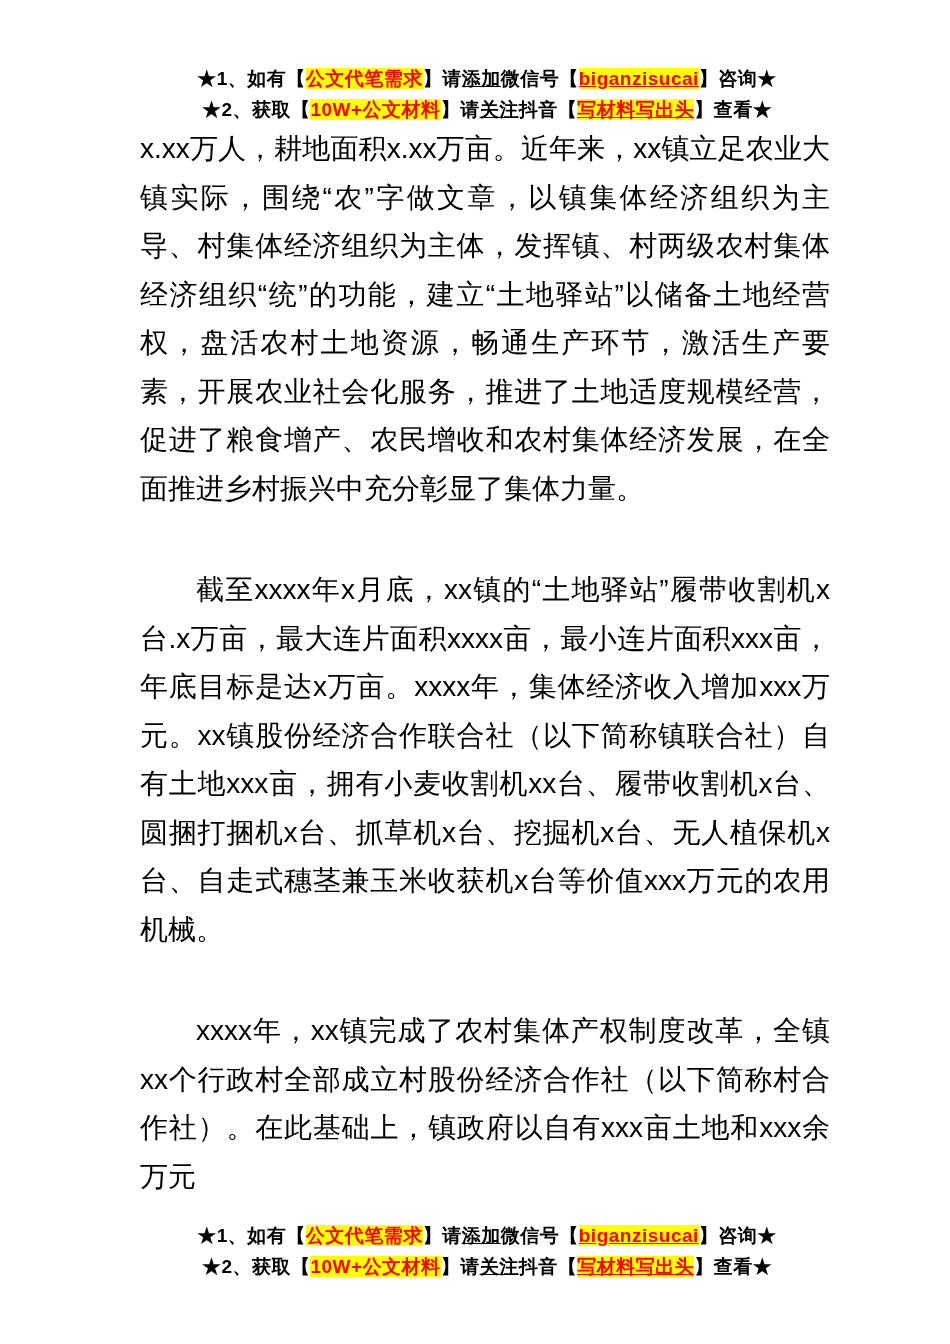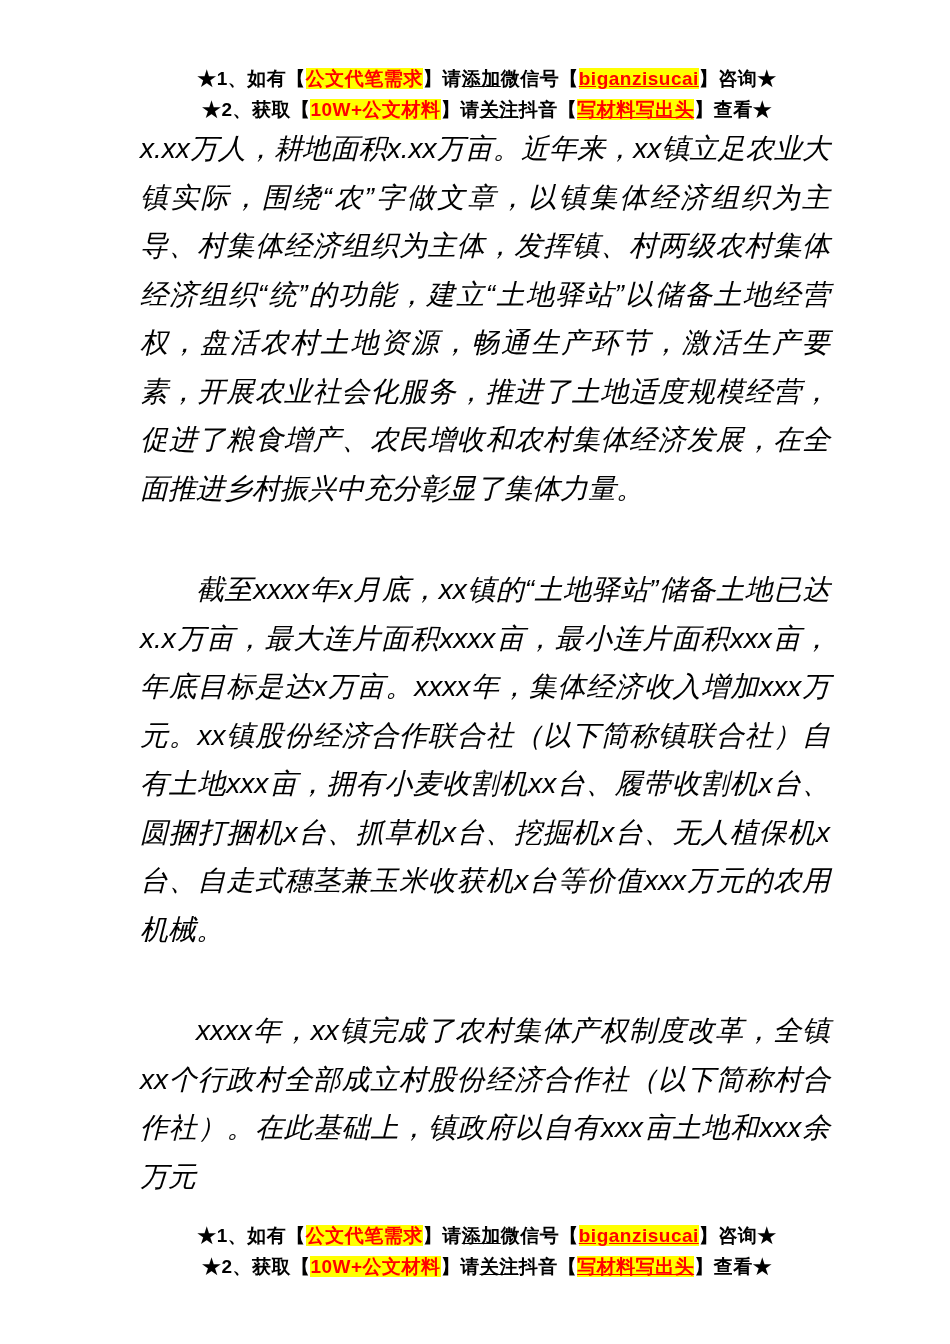--- a/index.html
+++ b/index.html
@@ -34,41 +34,41 @@
   .doc {
     position: absolute;
     top: 125px;
     left: 140px;
     width: 698px;
     font-size: 28px;
     line-height: 48.5px;
     text-align: justify;
     color: #000000;
   }
-  .doc p { margin: 0 8px 53px 0; font-style: italic; }
+  .doc p { margin: 0 8px 53px 0; }
   .indent { text-indent: 2em; }
   .heading { font-weight: 400; }
 </style>
 </head>
 <body>
 
 <div class="page">
 
   <div class="promo promo-top">
     <div>
       <span>★1、如有【</span><span class="hl">公文代笔需求</span><span>】请</span><span class="u">添加</span><span>微信号【</span><span class="hl u">biganzisucai</span><span>】咨询★</span>
     </div>
     <div>
       <span>★2、获取【</span><span class="hl">10W+公文材料</span><span>】请</span><span class="u">关注</span><span>抖音【</span><span class="hl u">写材料写出头</span><span>】查看★</span>
     </div>
   </div>
 
   <div class="doc">
     <p>x.xx万人，耕地面积x.xx万亩。近年来，xx镇立足农业大镇实际，围绕“农”字做文章，以镇集体经济组织为主导、村集体经济组织为主体，发挥镇、村两级农村集体经济组织“统”的功能，建立“土地驿站”以储备土地经营权，盘活农村土地资源，畅通生产环节，激活生产要素，开展农业社会化服务，推进了土地适度规模经营，促进了粮食增产、农民增收和农村集体经济发展，在全面推进乡村振兴中充分彰显了集体力量。</p>
-    <p class="indent">截至xxxx年x月底，xx镇的“土地驿站”储备土地已达x.x万亩，最大连片面积xxxx亩，最小连片面积xxx亩，年底目标是达x万亩。xxxx年，集体经济收入增加xxx万元。xx镇股份经济合作联合社（以下简称镇联合社）自有土地xxx亩，拥有小麦收割机xx台、履带收割机x台、圆捆打捆机x台、抓草机x台、挖掘机x台、无人植保机x台、自走式穗茎兼玉米收获机x台等价值xxx万元的农用机械。</p>
+    <p class="indent">截至xxxx年x月底，xx镇的“土地驿站”履带收割机x台.x万亩，最大连片面积xxxx亩，最小连片面积xxx亩，年底目标是达x万亩。xxxx年，集体经济收入增加xxx万元。xx镇股份经济合作联合社（以下简称镇联合社）自有土地xxx亩，拥有小麦收割机xx台、履带收割机x台、圆捆打捆机x台、抓草机x台、挖掘机x台、无人植保机x台、自走式穗茎兼玉米收获机x台等价值xxx万元的农用机械。</p>
     <p class="indent">xxxx年，xx镇完成了农村集体产权制度改革，全镇xx个行政村全部成立村股份经济合作社（以下简称村合作社）。在此基础上，镇政府以自有xxx亩土地和xxx余万元</p>
   </div>
 
   <div class="promo promo-bottom">
     <div>
       <span>★1、如有【</span><span class="hl">公文代笔需求</span><span>】请</span><span class="u">添加</span><span>微信号【</span><span class="hl u">biganzisucai</span><span>】咨询★</span>
     </div>
     <div>
       <span>★2、获取【</span><span class="hl">10W+公文材料</span><span>】请</span><span class="u">关注</span><span>抖音【</span><span class="hl u">写材料写出头</span><span>】查看★</span>
     </div>

